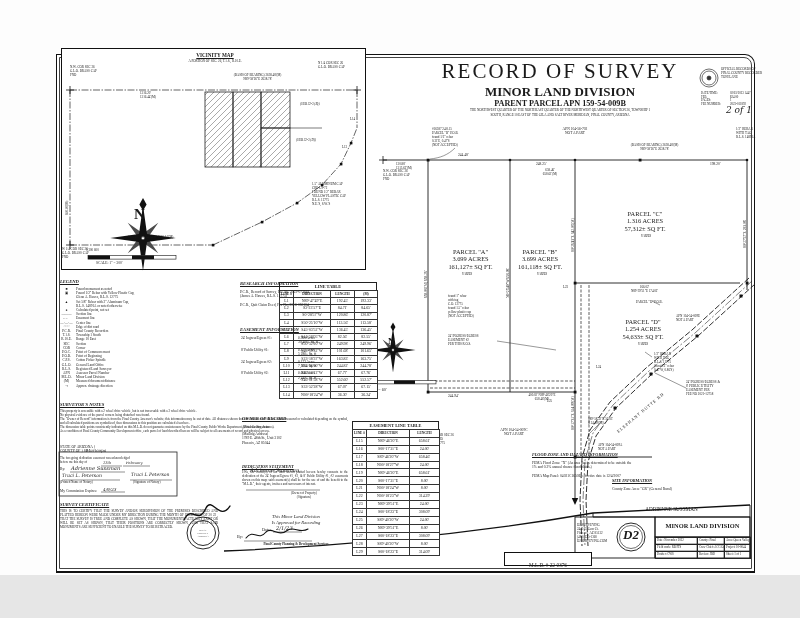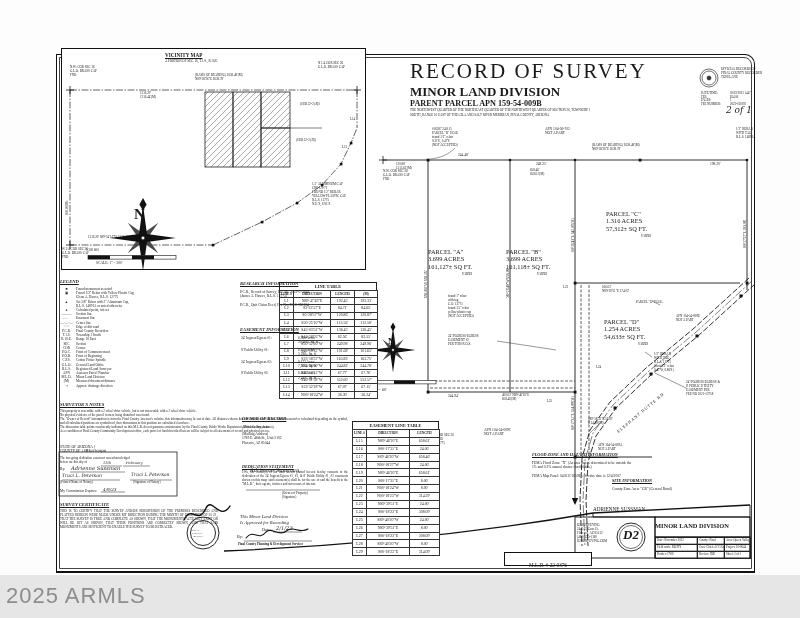--- a/index.html
+++ b/index.html
@@ -6,21 +6,21 @@
   body{width:800px;height:618px;position:relative;background:#fdfdfd;overflow:hidden;
        font-family:"Liberation Serif",serif;color:#1a1a1a}
   .page{position:absolute;inset:0}
   .sheet{position:absolute;left:56px;top:54px;width:697px;height:516px;background:#fff;
          border:1.8px solid #111;border-bottom-width:2.6px;border-top-right-radius:10px}
   .sheet-inner{position:absolute;left:59px;top:57px;width:691px;height:510px;
          border:0.6px solid #444;border-top-right-radius:8px;pointer-events:none}
   .vbox{position:absolute;left:61px;top:48px;width:303px;height:220px;background:#fff;border:1.2px solid #111}
   svg.linework{position:absolute;left:0;top:0;pointer-events:none}
   .lbl{position:absolute;white-space:pre-line;color:#1a1a1a}
-  .c{text-align:left}
+  .c{text-align:center}
   .b{font-weight:bold}
   .i{font-style:italic}
   .u{text-decoration:underline}
   .hd{font-style:italic;font-weight:bold;text-decoration:underline}
   .hand{font-family:"DejaVu Serif",serif;font-style:italic;color:#222}
   .rot{transform:rotate(-90deg);transform-origin:0 0;white-space:nowrap}
   .f25{font-size:2.6px;line-height:3px}
   .f3{font-size:3.2px;line-height:3.9px}
   .f35{font-size:3.6px;line-height:4.4px}
   .f4{font-size:4.2px;line-height:5px}
@@ -778,15 +778,14 @@
 2440 E. Gem Ct.
 Florence, AZ 85132
 (480) 225-1360
 D2SURVEYING.COM</span>
   <span class="lbl b i" style="left:623px;top:528px;font-size:13px;line-height:14px;font-family:'Liberation Serif',serif">D2</span>
   <div class="mldbox">
     <span class="f5" style="line-height:12px">M.L.D. # 22-0376</span>
   </div>
 
   <div class="strip"></div>
-  <span class="watermark">2025 ARMLS</span>
 
 </div>
 
 </body></html>

